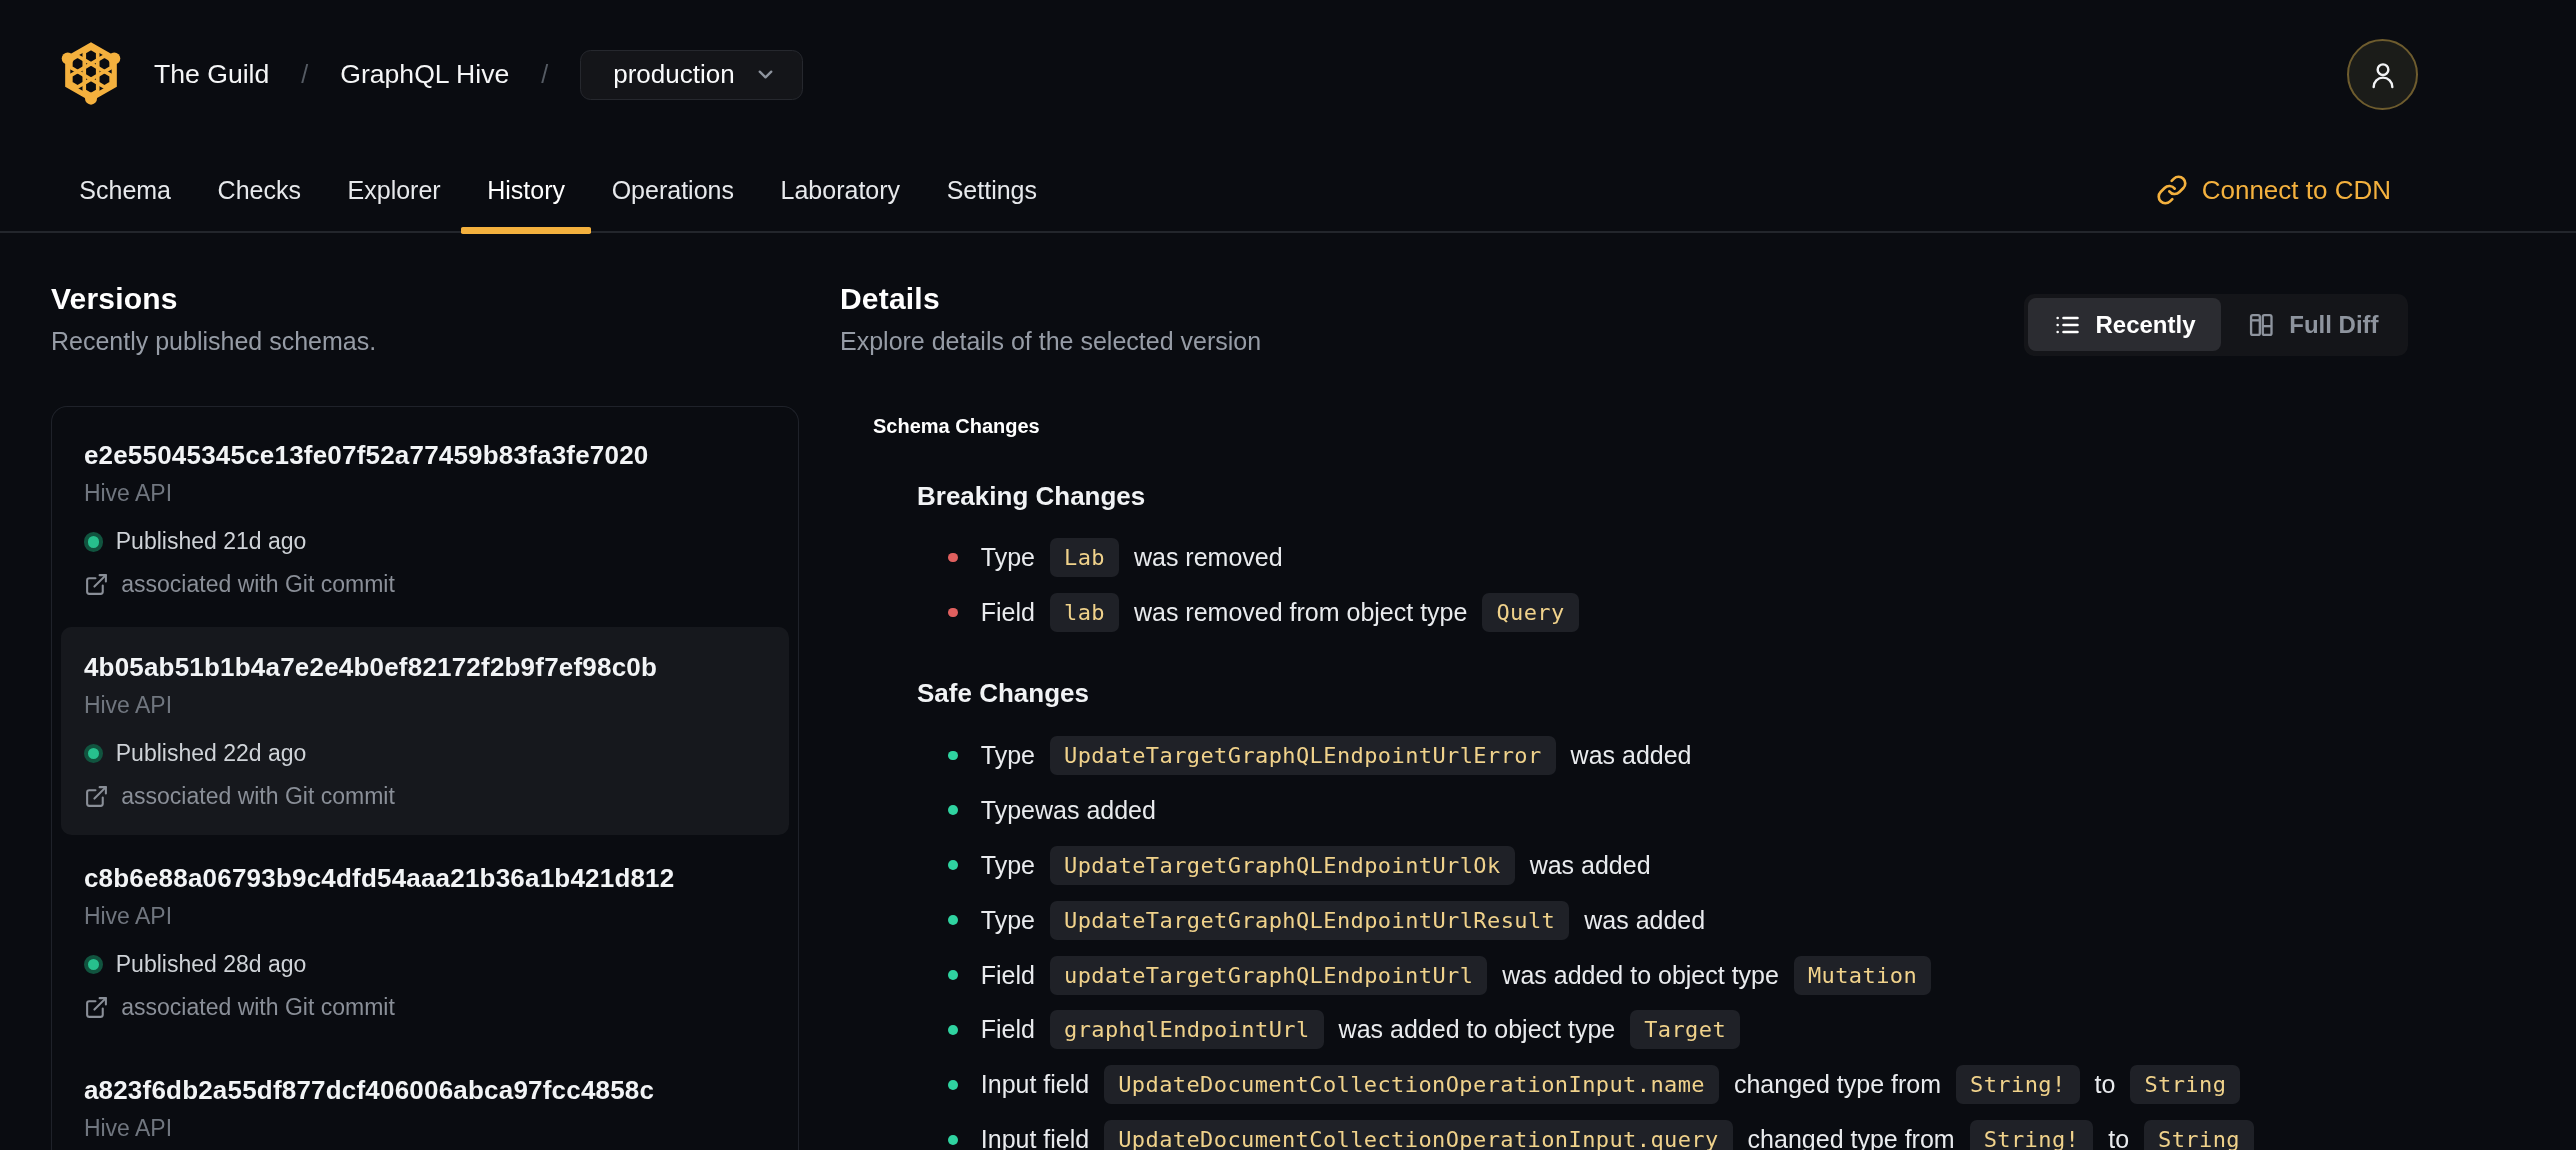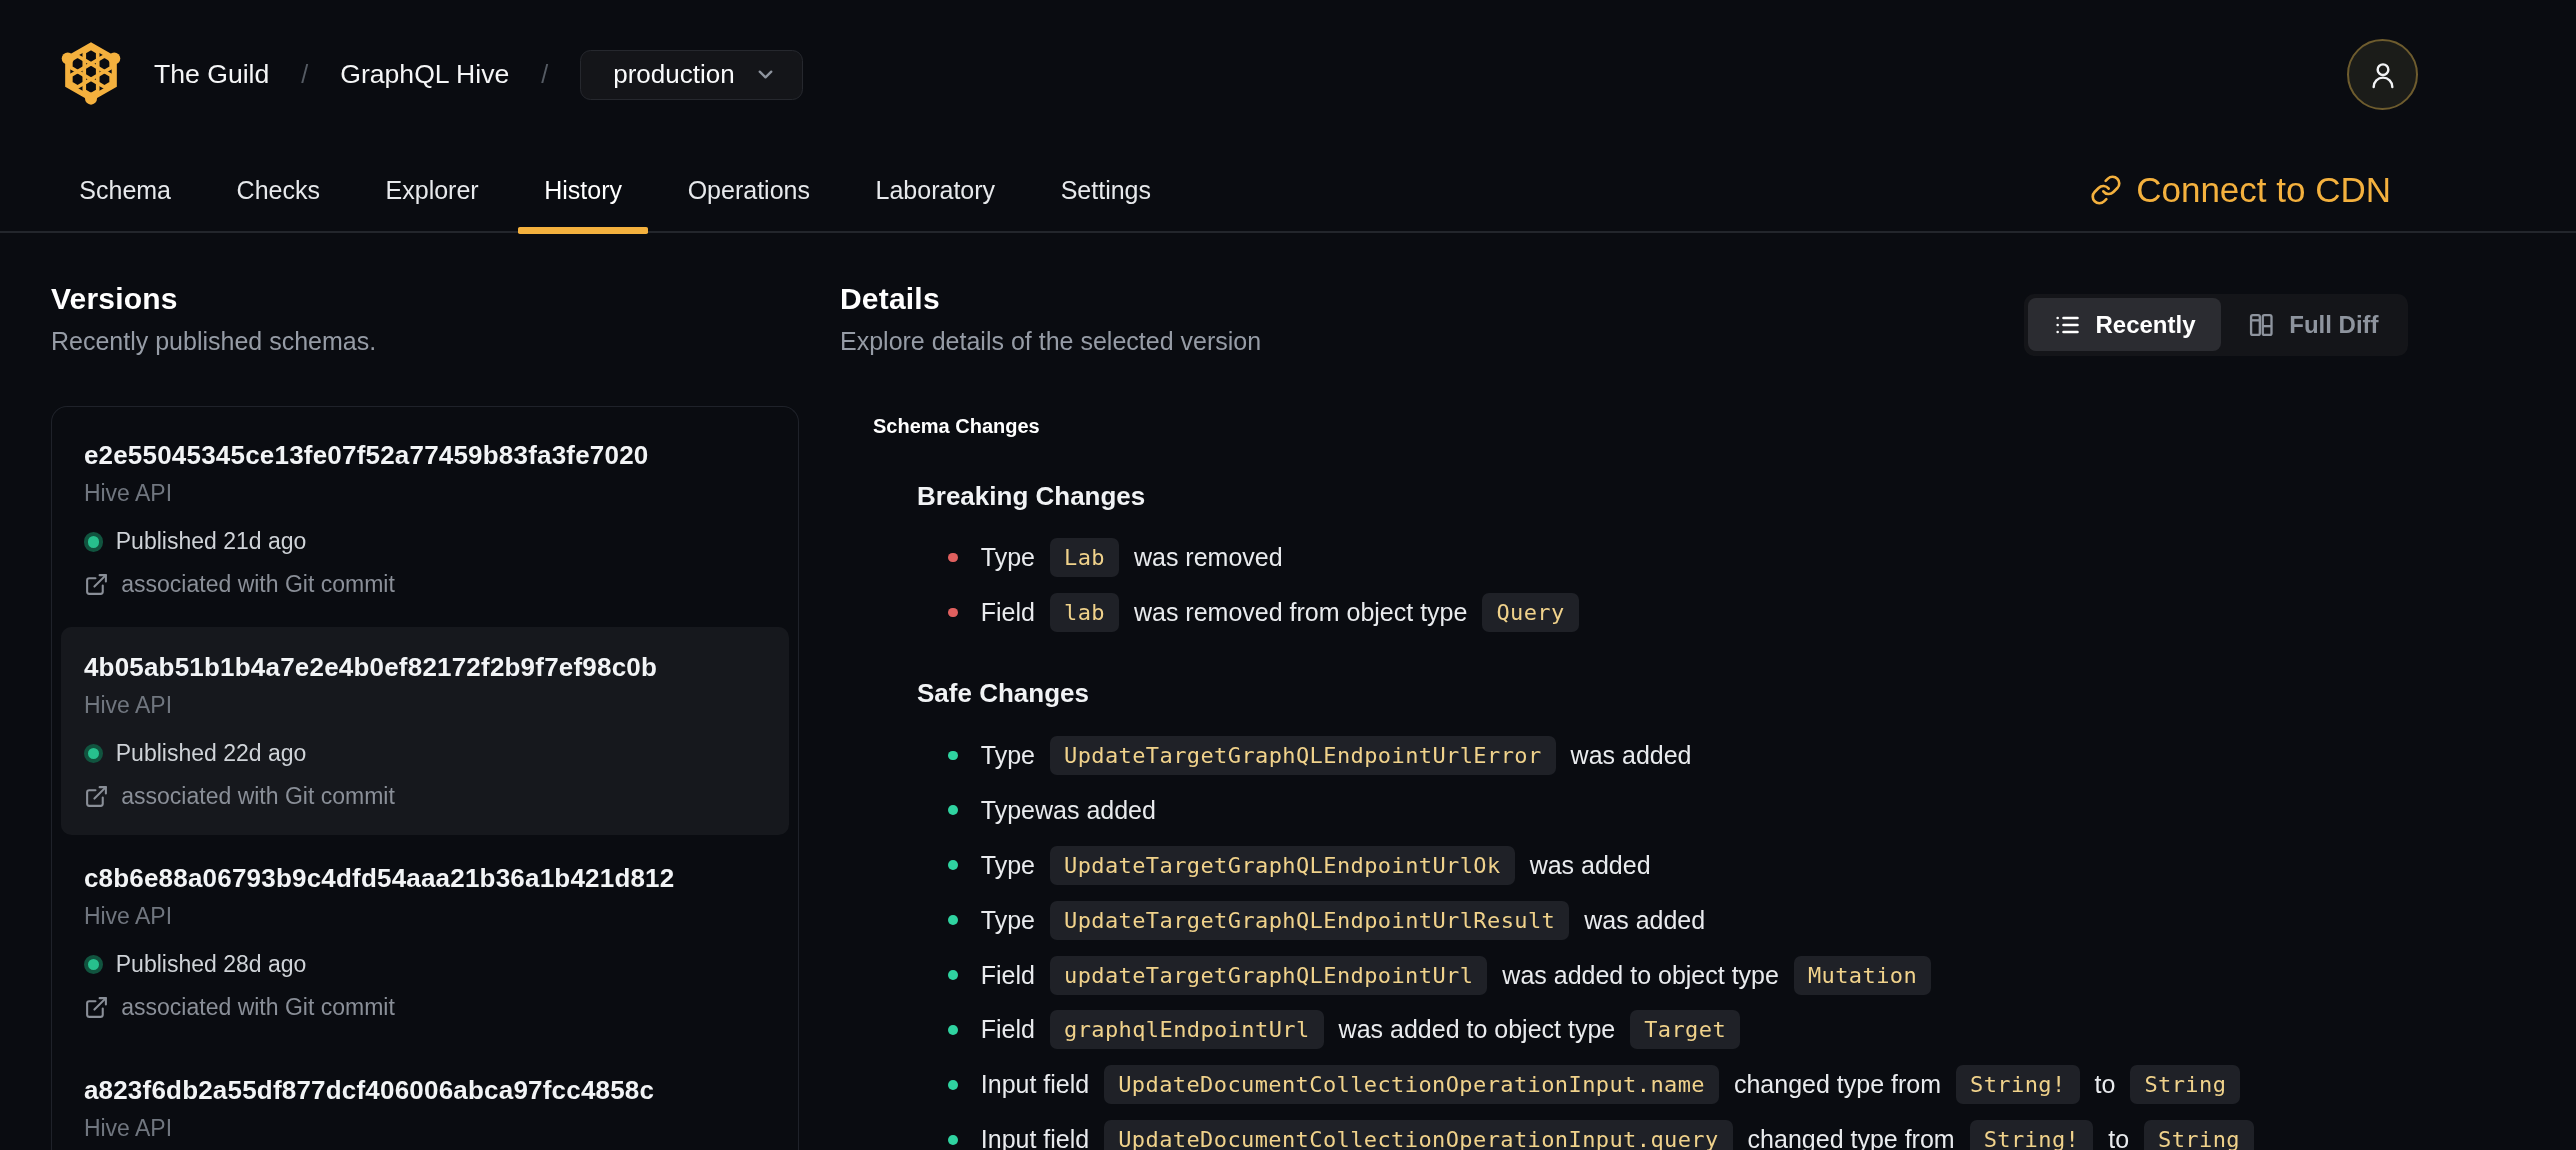--- a/index.html
+++ b/index.html
@@ -31,28 +31,28 @@
   .chev { width:23px; height:23px; stroke:#8e949e; }
   .spacer { flex:1; }
   .avatar {
     width:71px; height:71px; border-radius:50%; background:#1b1c19;
     border:2.7px solid #6e5c2e; display:flex; align-items:center; justify-content:center; cursor:pointer;
   }
   .avatar svg { width:32px; height:32px; stroke:#f2f3f5; }
 
   
   .navrow { height:84px; display:flex; align-items:stretch; padding:0 185px 0 74px; border-bottom:2.7px solid #23262c; }
-  .tabs { display:flex; gap:55px; }
+  .tabs { display:flex; gap:36px; }
   .tab { position:relative; display:flex; align-items:center; padding:0 5.3px; font-size:25px; color:#e7e9ec; cursor:pointer; }
   .tab.active { color:#ffffff; }
   .tab.active::after {
     content:""; position:absolute; left:-21px; right:-21px; bottom:-2.7px; height:7px;
     background:var(--accent); border-radius:1.8px;
   }
-  .cdn-link { margin-left:auto; display:flex; align-items:center; gap:14px; color:var(--accent); font-size:35px; cursor:pointer;justify-content:center; }
+  .cdn-link { margin-left:auto; display:flex; align-items:center; gap:14px; color:var(--accent); font-size:26px; cursor:pointer;justify-content:center; }
   .cdn-link svg { width:32px; height:32px; stroke:var(--accent); }
 
   
   .main { display:flex; padding:49px 168px 0 51px; }
   .col-left { width:748px; flex:none; }
   .col-right { flex:1; padding-left:41px; }
 
   h1.section { font-size:30px; font-weight:700; color:#ffffff; letter-spacing:0.2px; }
   .section-sub { margin-top:10.6px; font-size:25px; color:var(--gray); }
 

